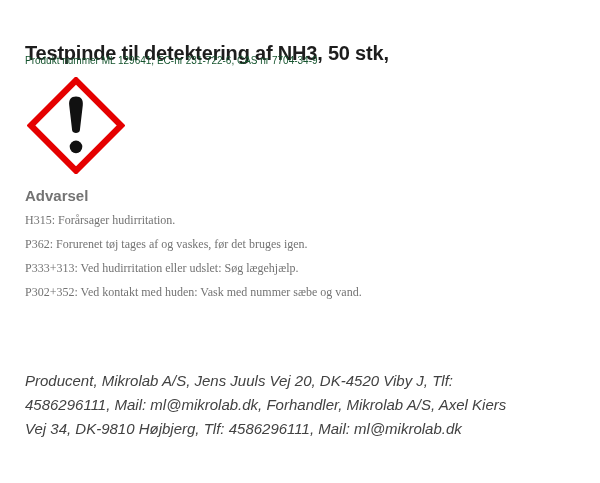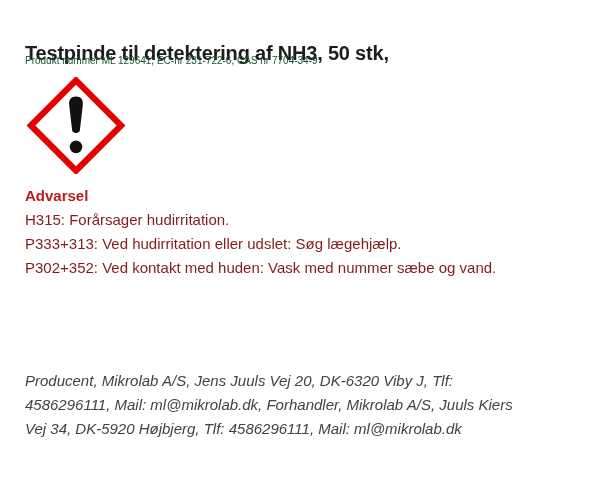--- a/index.html
+++ b/index.html
@@ -36,30 +36,31 @@
     width: 98px;
     height: 97px;
   }
   .pictogram svg { display: block; width: 100%; height: 100%; }
   .signal-word {
     position: absolute;
     left: 25px;
     top: 187px;
     font-size: 15px;
     font-weight: bold;
-    color: #b91c1c;
+    color: #737373;
   }
   .statements {
     position: absolute;
     left: 25px;
     top: 208px;
-    font-size: 15px;
+    font-size: 12px;
     line-height: 24px;
-    color: #7f1d1d;
+    color: #737373;
     white-space: nowrap;
+    font-family: Liberation Serif, serif;
   }
   .supplier {
     position: absolute;
     left: 25px;
     top: 369px;
     font-size: 15px;
     font-style: italic;
     line-height: 24px;
     color: #424242;
     white-space: nowrap;
@@ -79,23 +80,24 @@
       <polygon points="50,3.5 96.5,50 50,96.5 3.5,50" fill="#ffffff" stroke-width="6.5" stroke-linejoin="miter" stroke="#e50000"></polygon>
       <path d="M50 20 C55.2 20 57.6 23.5 57 29 L54 55 C53.6 58.6 46.4 58.6 46 55 L43 29 C42.4 23.5 44.8 20 50 20 Z" fill="#111111"></path>
       <circle cx="50" cy="72" r="6.5" fill="#111111"></circle>
     </svg>
   </div>
 
   <div class="signal-word">Advarsel</div>
 
   <div class="statements">
       <div>H315: Forårsager hudirritation.</div>
+      <div>P362: Forurenet tøj tages af og vaskes, før det bruges igen.</div>
       <div>P333+313: Ved hudirritation eller udslet: Søg lægehjælp.</div>
       <div>P302+352: Ved kontakt med huden: Vask med nummer sæbe og vand.</div>
     </div>
 
   <div class="supplier">
-      <div>Producent, Mikrolab A/S, Jens Juuls Vej 20, DK-6320 Viby J, Tlf:</div>
-      <div>4586296111, Mail: ml@mikrolab.dk, Forhandler, Mikrolab A/S, Juuls Kiers</div>
-      <div>Vej 34, DK-5920 Højbjerg, Tlf: 4586296111, Mail: ml@mikrolab.dk</div>
+      <div>Producent, Mikrolab A/S, Jens Juuls Vej 20, DK-4520 Viby J, Tlf:</div>
+      <div>4586296111, Mail: ml@mikrolab.dk, Forhandler, Mikrolab A/S, Axel Kiers</div>
+      <div>Vej 34, DK-9810 Højbjerg, Tlf: 4586296111, Mail: ml@mikrolab.dk</div>
     </div>
 
 </div>
 
 </body></html>

